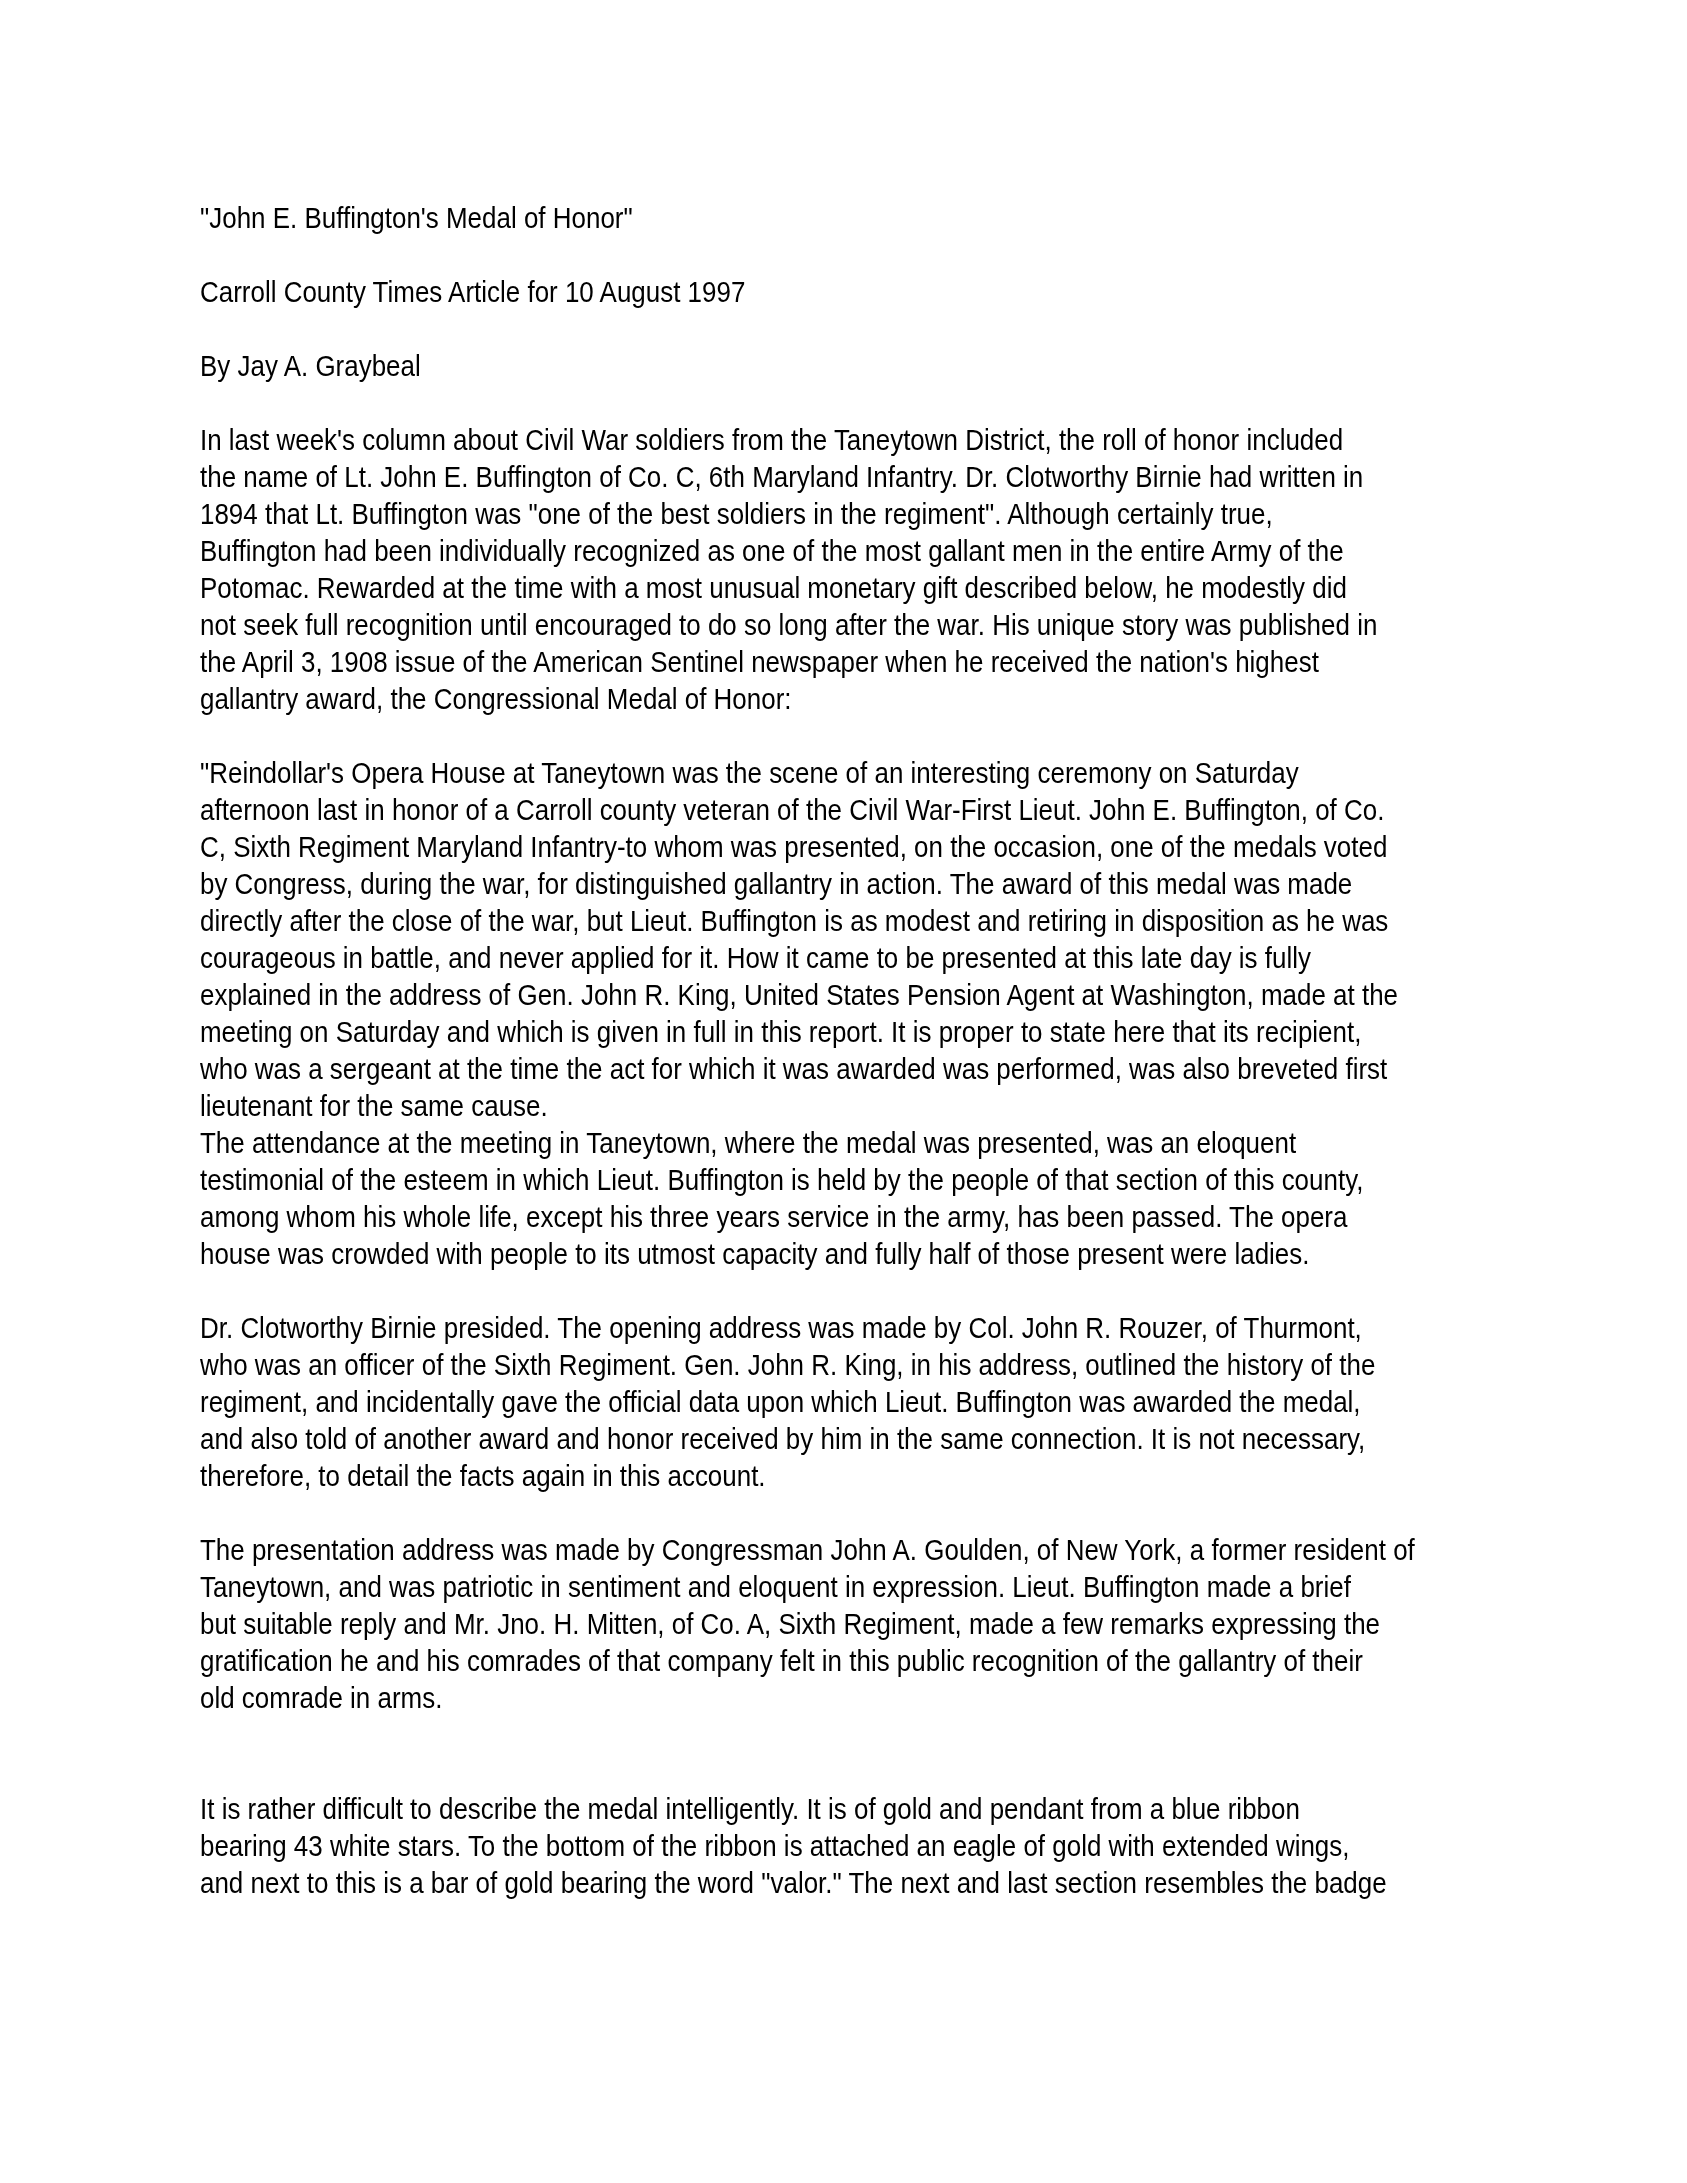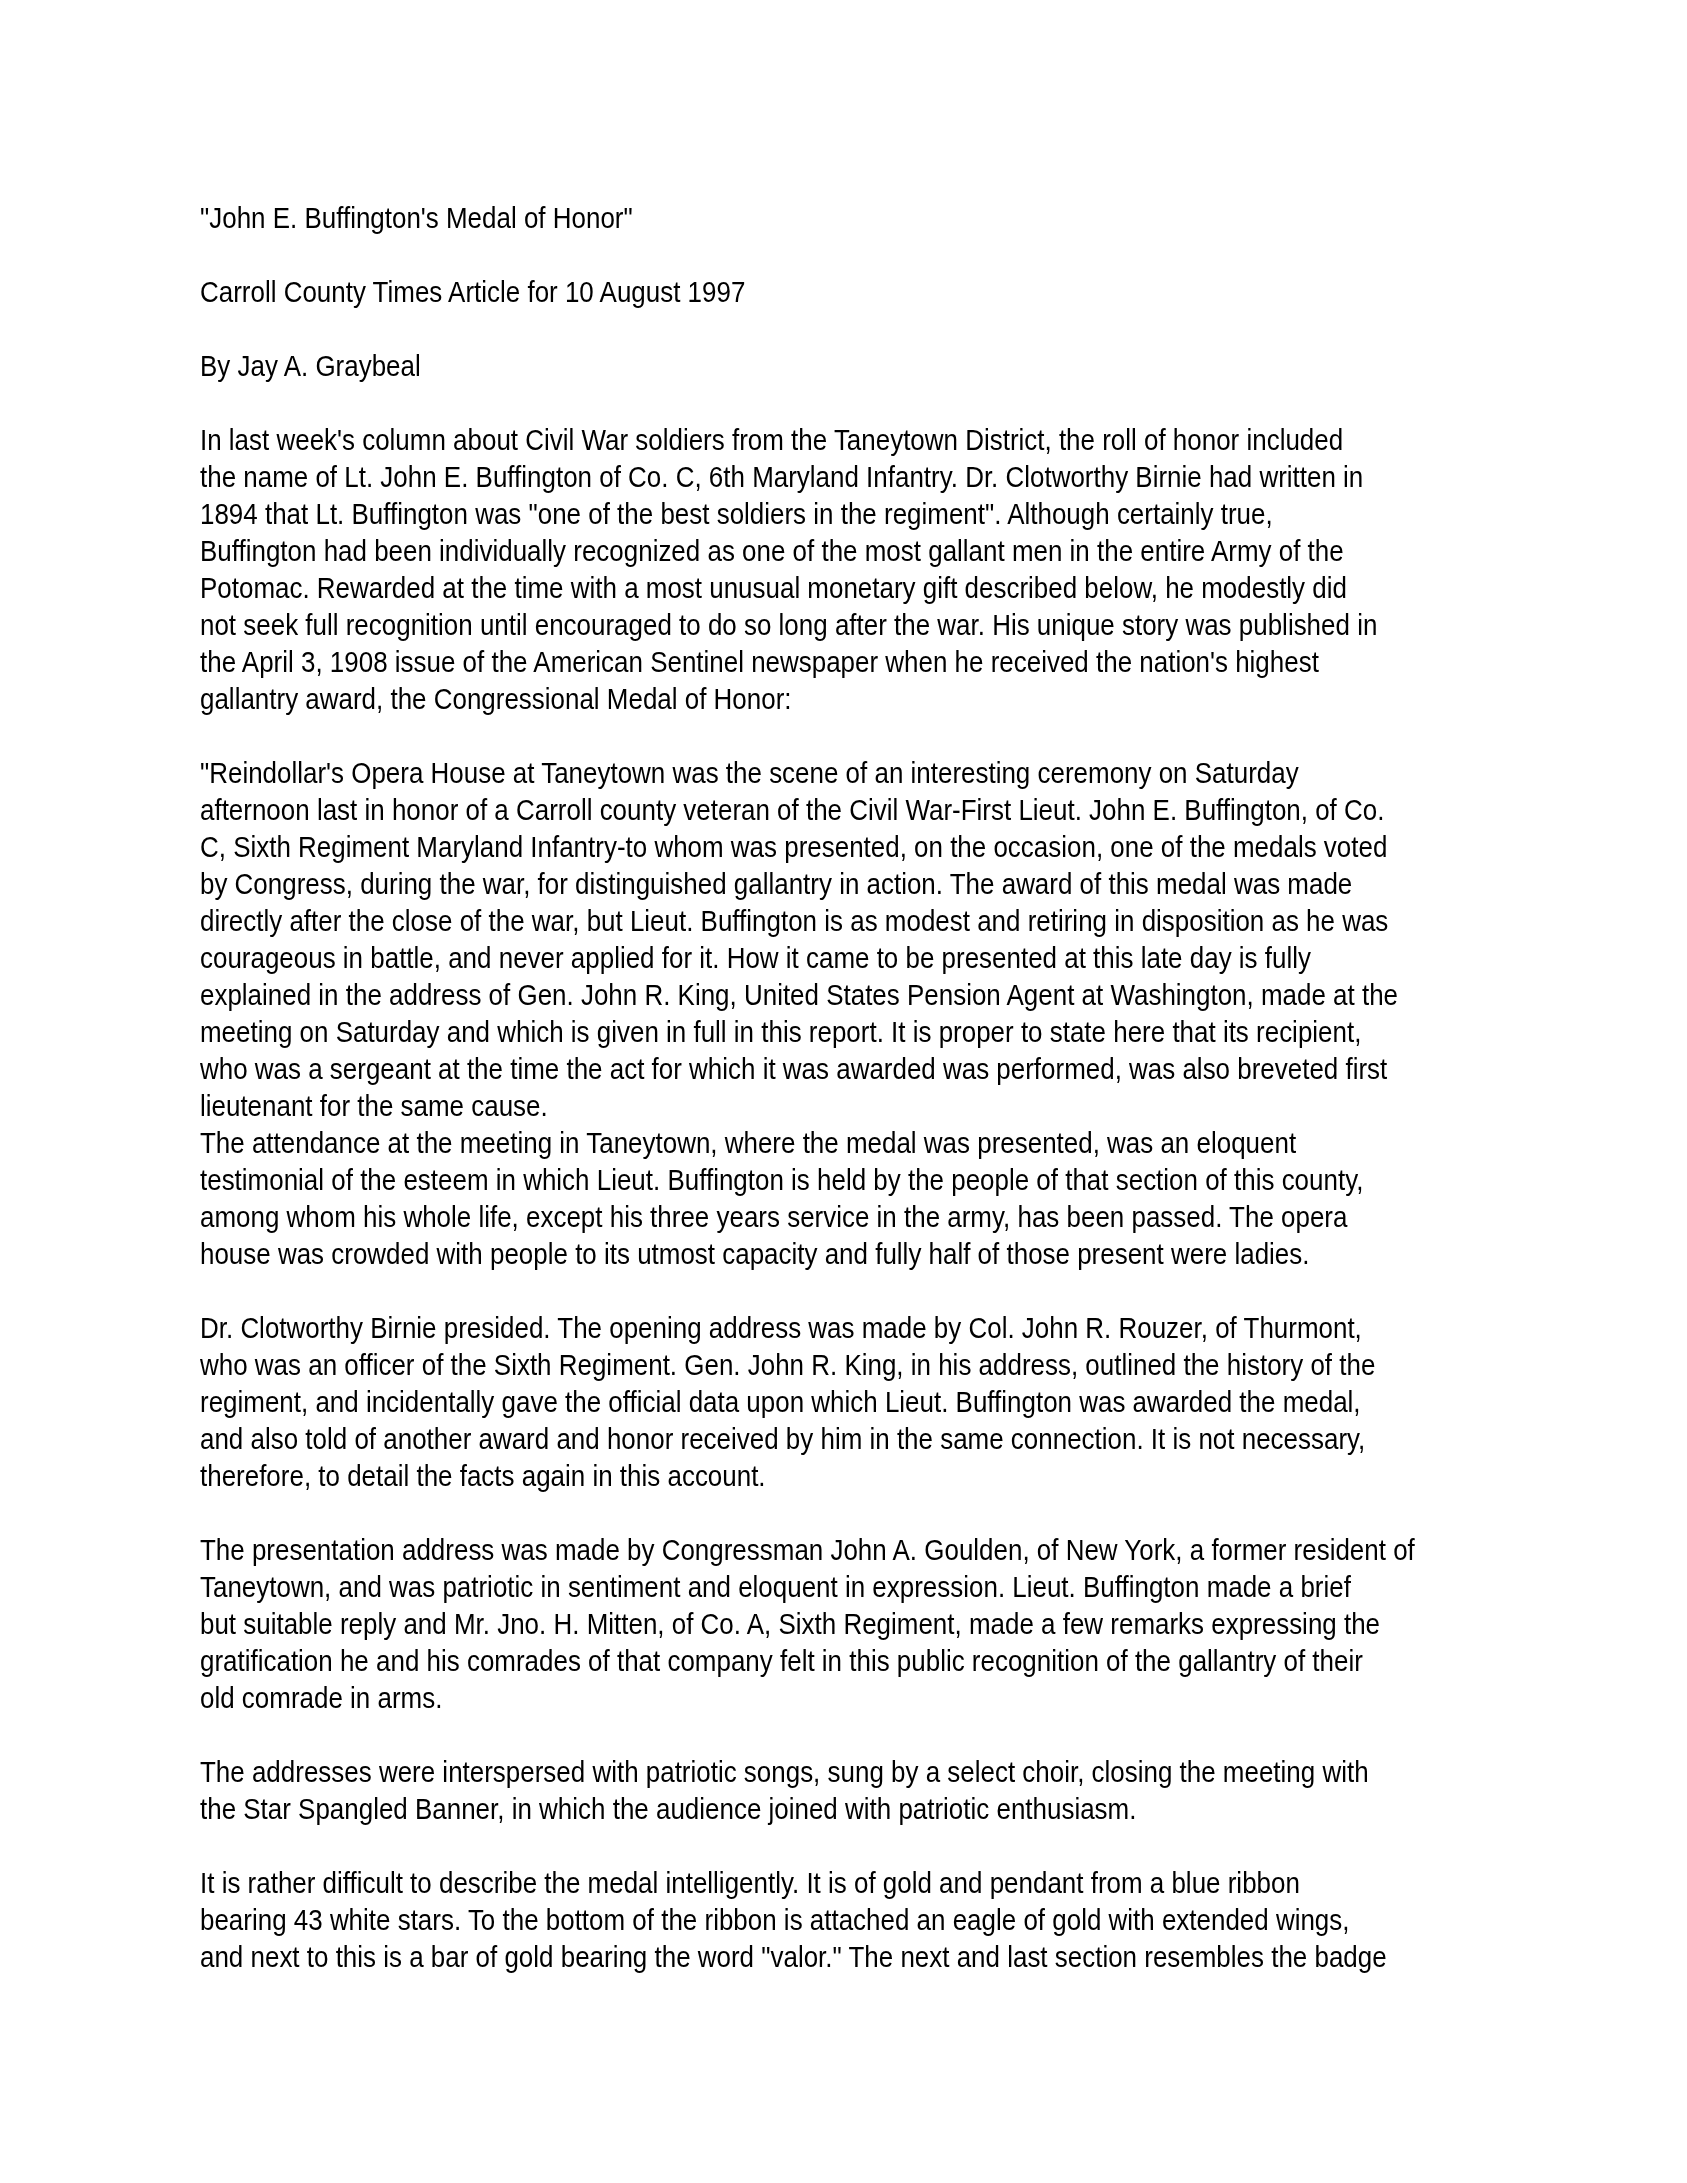--- a/index.html
+++ b/index.html
@@ -103,24 +103,20 @@
 
     <div class="para">
       <span class="line">The presentation address was made by Congressman John A. Goulden, of New York, a former resident of</span>
       <span class="line">Taneytown, and was patriotic in sentiment and eloquent in expression. Lieut. Buffington made a brief</span>
       <span class="line">but suitable reply and Mr. Jno. H. Mitten, of Co. A, Sixth Regiment, made a few remarks expressing the</span>
       <span class="line">gratification he and his comrades of that company felt in this public recognition of the gallantry of their</span>
       <span class="line">old comrade in arms.</span>
     </div>
     <span class="blank"></span>
 
-    <div class="para">
-      <span class="line">The addresses were interspersed with patriotic songs, sung by a select choir, closing the meeting with</span>
-      <span class="line">the Star Spangled Banner, in which the audience joined with patriotic enthusiasm.</span>
-    </div>
     <span class="blank"></span>
 
     <div class="para">
       <span class="line">It is rather difficult to describe the medal intelligently. It is of gold and pendant from a blue ribbon</span>
       <span class="line">bearing 43 white stars. To the bottom of the ribbon is attached an eagle of gold with extended wings,</span>
       <span class="line">and next to this is a bar of gold bearing the word "valor." The next and last section resembles the badge</span>
     </div>
 
   </div>
 </div>

